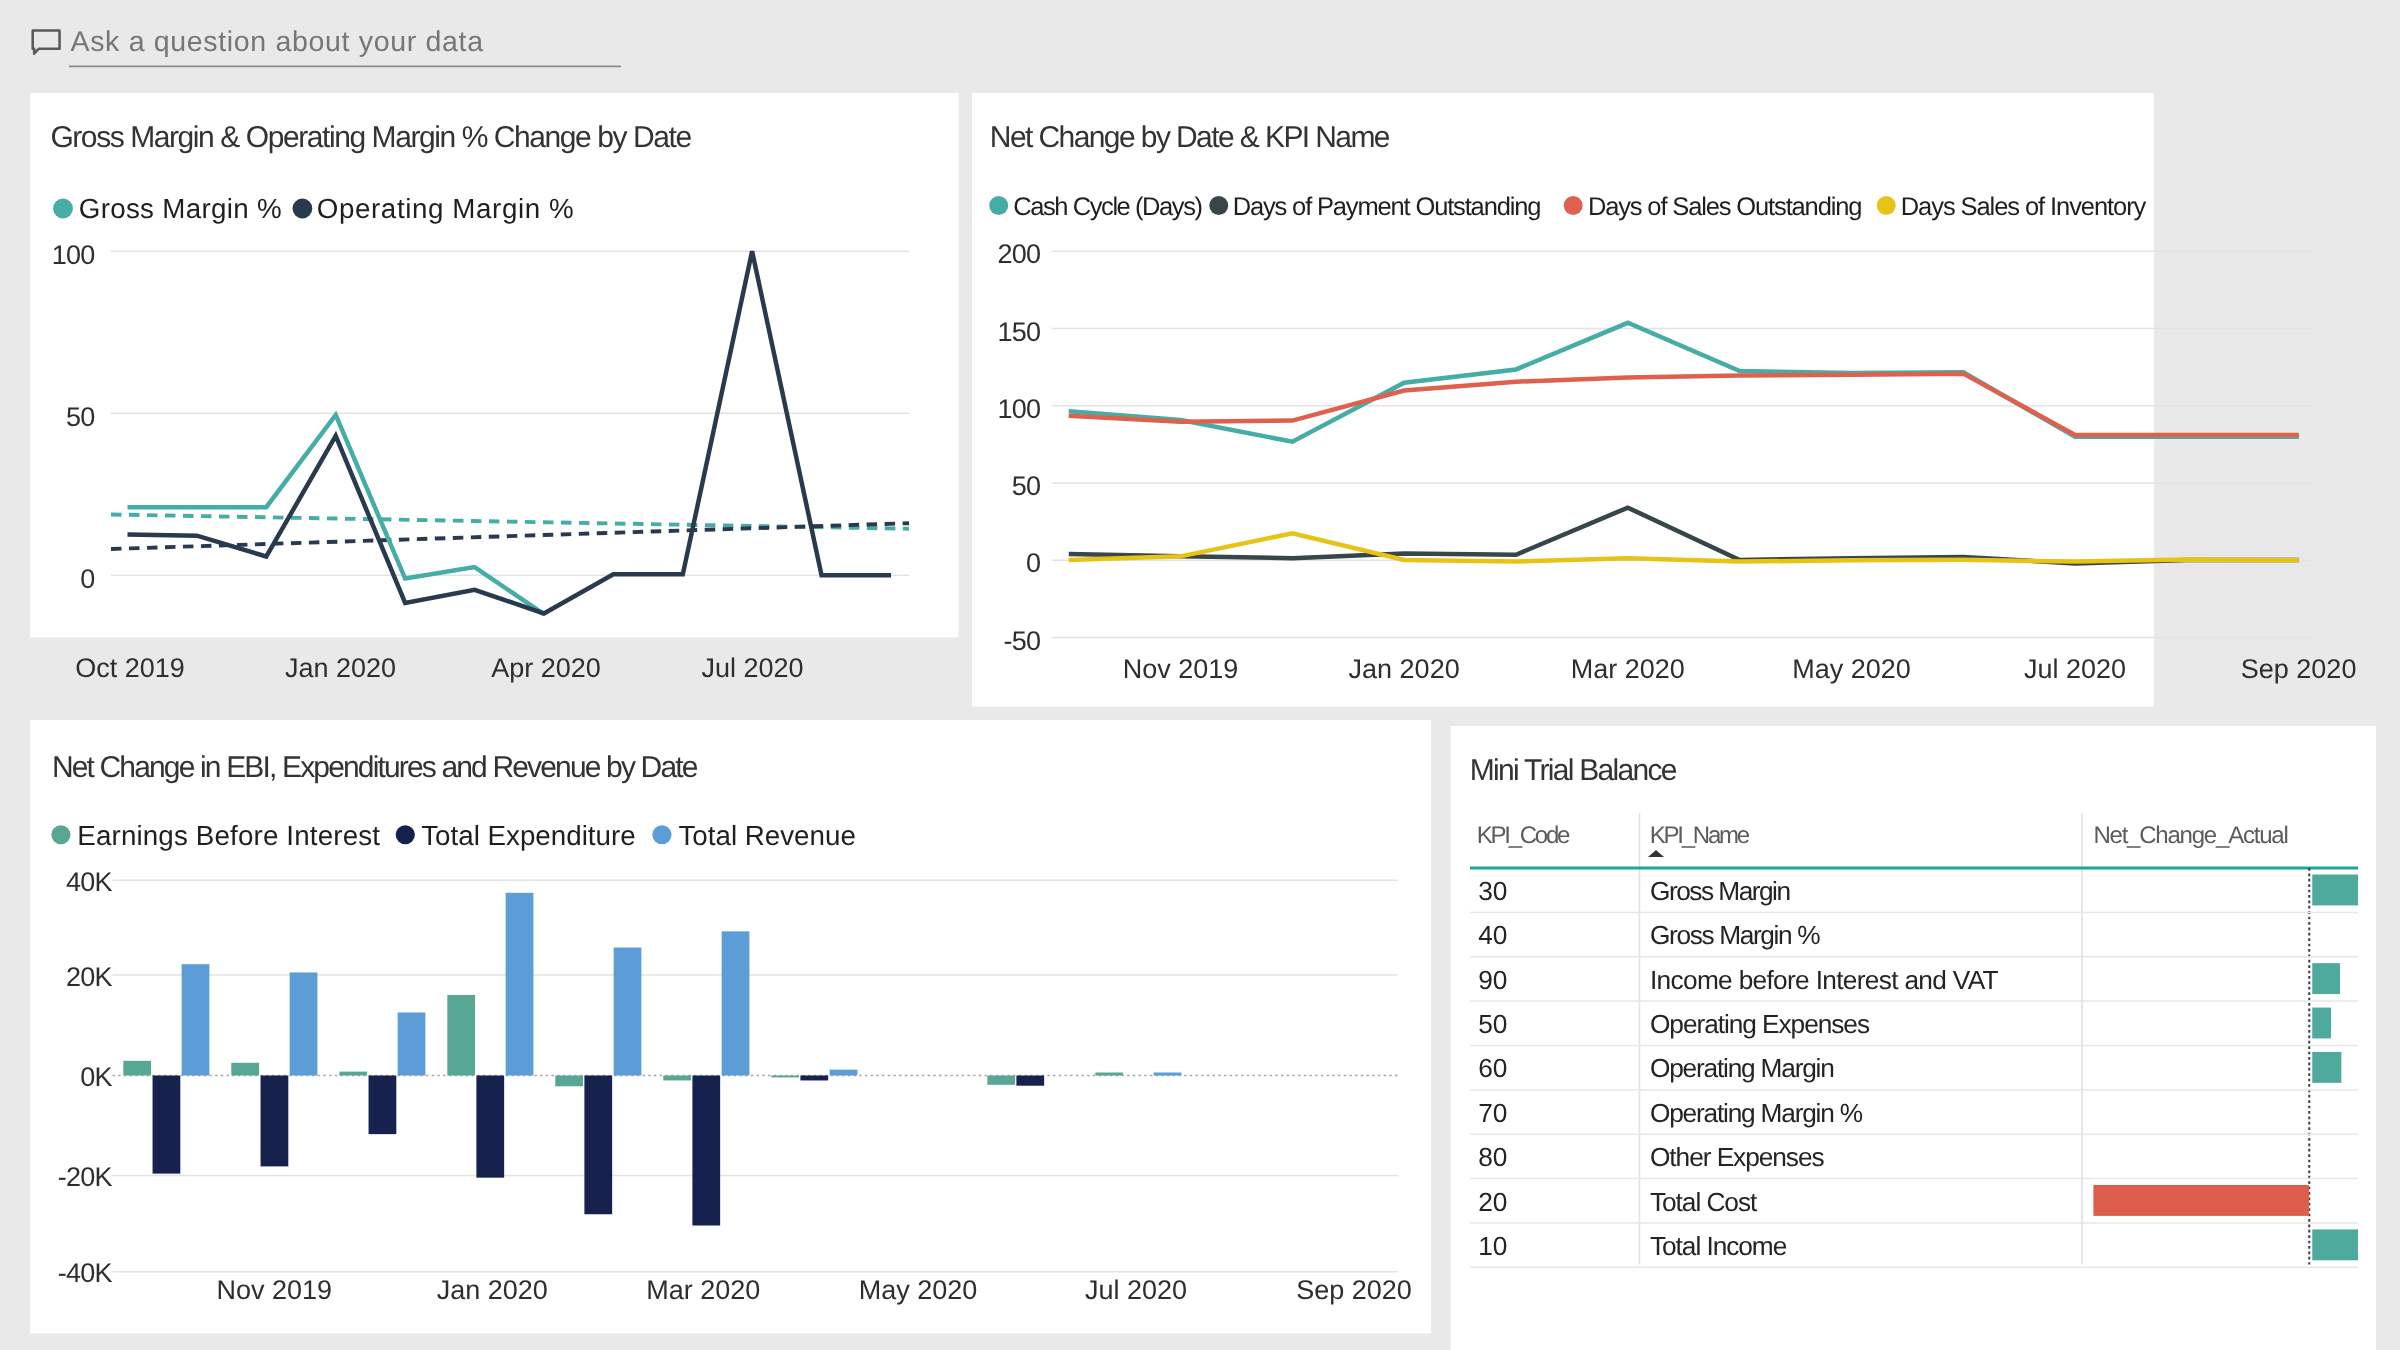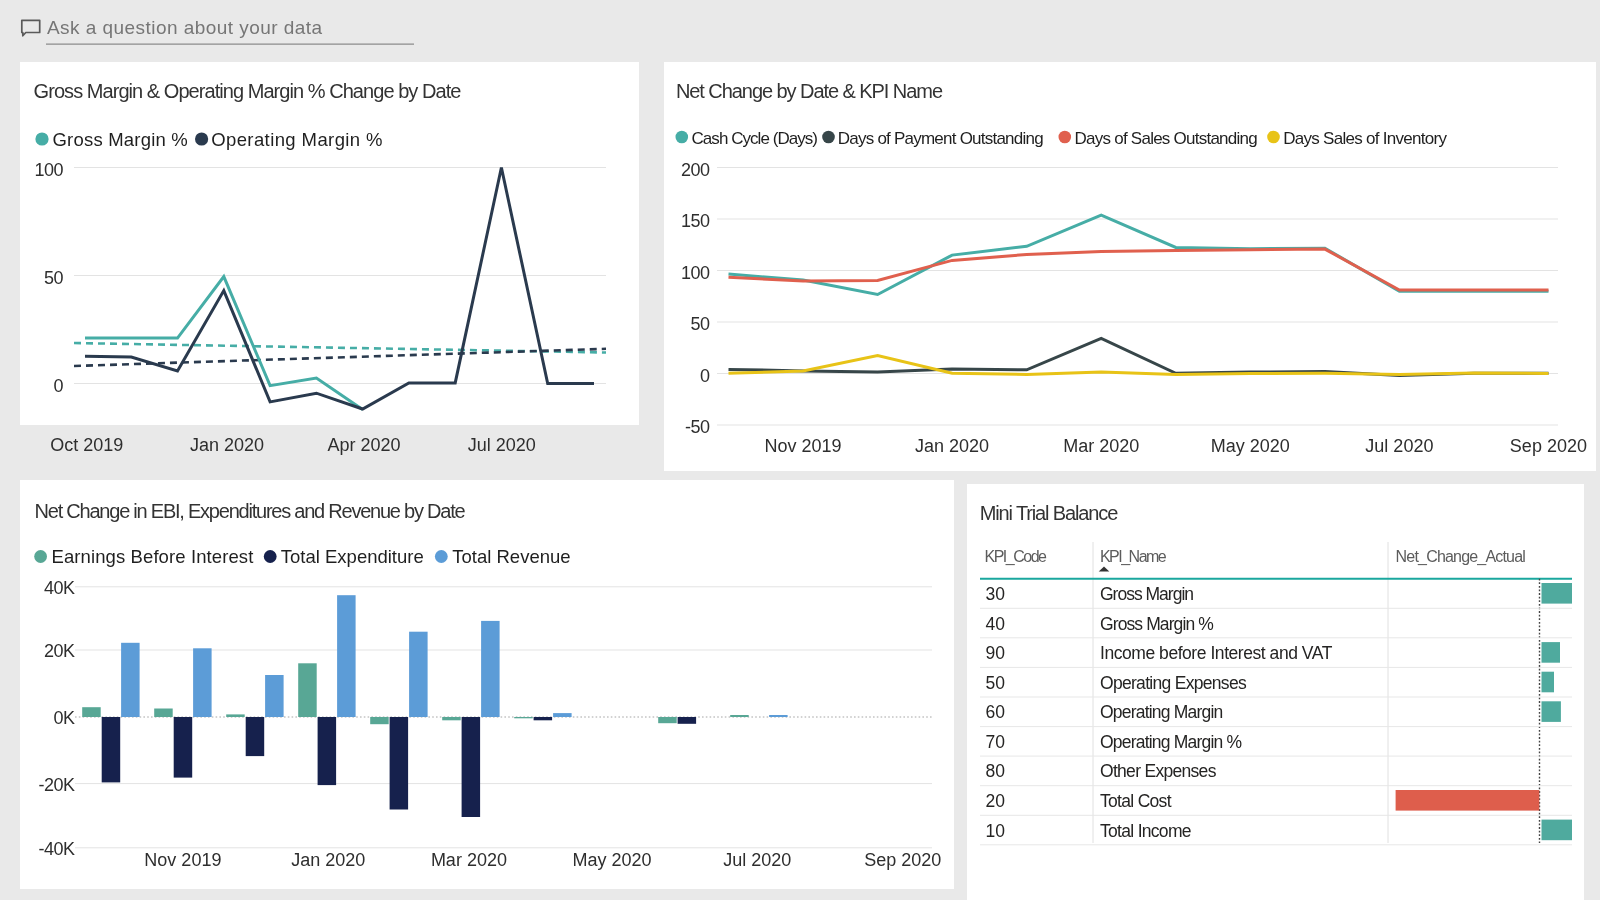--- a/index.html
+++ b/index.html
@@ -37,21 +37,21 @@
   <line x1="54" y1="304" x2="586" y2="286.8" stroke="#2A3A4E" stroke-width="2.6" stroke-dasharray="7 5"></line>
   <polyline points="65.0,276.1 111.3,276.1 157.5,276.1 203.8,214.6 250.1,323.7 296.4,316.1 342.6,347.4" fill="none" stroke="#46ADA6" stroke-width="3"></polyline>
   <polyline points="65.0,294.3 111.3,295.1 157.5,309.0 203.8,228.6 250.1,339.9 296.4,331.2 342.6,347.0 388.9,320.9 435.2,320.9 481.4,105.5 527.7,321.5 574.0,321.5" fill="none" stroke="#2A3A4E" stroke-width="3"></polyline>
   <text x="66.7" y="389" class="axc">Oct 2019</text>
   <text x="207" y="389" class="axc">Jan 2020</text>
   <text x="344" y="389" class="axc">Apr 2020</text>
   <text x="481.7" y="389" class="axc">Jul 2020</text>
 </svg>
 </div>
 
-<div class="panel" style="left:664px;top:62px;width:932px;height:409px">
+<div class="panel" style="left:648px;top:62px;width:788px;height:409px">
 <svg width="932" height="409" viewBox="0 0 932 409">
   <text x="11.9" y="36" class="title" style="letter-spacing:-1.06px">Net Change by Date &amp; KPI Name</text>
   <circle cx="17.8" cy="75" r="6.3" fill="#46ADA6"></circle>
   <text x="27.5" y="81.5" class="leg2" style="letter-spacing:-0.95px">Cash Cycle (Days)</text>
   <circle cx="164.5" cy="75" r="6.3" fill="#374649"></circle>
   <text x="173.8" y="81.5" class="leg2" style="letter-spacing:-0.77px">Days of Payment Outstanding</text>
   <circle cx="400.8" cy="75" r="6.3" fill="#E0604E"></circle>
   <text x="410.6" y="81.5" class="leg2" style="letter-spacing:-0.76px">Days of Sales Outstanding</text>
   <circle cx="609.5" cy="75" r="6.3" fill="#E8C317"></circle>
   <text x="619.2" y="81.5" class="leg2" style="letter-spacing:-0.72px">Days Sales of Inventory</text>

